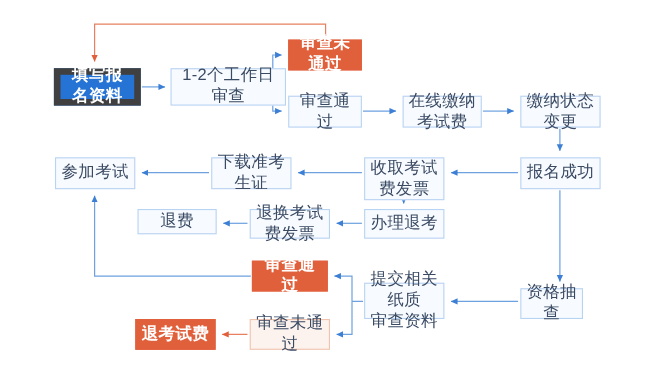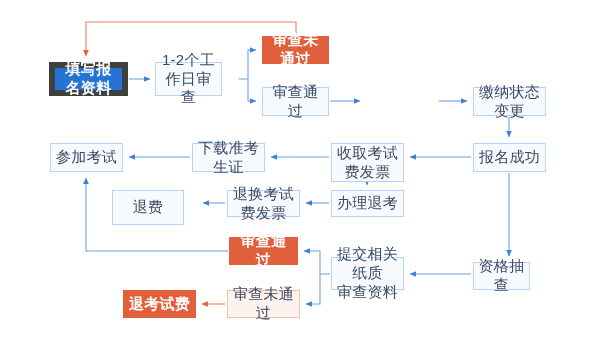--- a/index.html
+++ b/index.html
@@ -122,45 +122,48 @@
 
       <path d="M296,34 L296,22 L86,22 L86,56" marker-end="url(#ar-orange)"></path>
 
       <path d="M225,304 L202,304" marker-end="url(#ar-orange)"></path>
     </g>
   </svg>
 
   <div class="node blue" style="left:49px;top:62px;width:79px;height:34px;">
       <span class="label">填写报名资料</span>
     </div>
-  <div class="node light" style="left:155px;top:62px;width:67px;height:34px;">
+  <div class="node light" style="left:155px;top:62px;width:105px;height:34px;">
       <span class="label">1-2个工作日审查</span>
     </div>
   <div class="node orange" style="left:262px;top:36px;width:67px;height:28px;">
       <span class="label">审查未通过</span>
     </div>
   <div class="node light" style="left:262px;top:87px;width:67px;height:29px;">
       <span class="label">审查通过</span>
+    </div>
+  <div class="node light" style="left:366px;top:87px;width:72px;height:29px;">
+      <span class="label">在线缴纳考试费</span>
     </div>
   <div class="node light" style="left:473px;top:87px;width:73px;height:29px;text-align:center;">
       <span class="label">缴纳状态变更</span>
     </div>
   <div class="node light" style="left:473px;top:143px;width:73px;height:29px;">
       <span class="label">报名成功</span>
     </div>
   <div class="node light" style="left:331px;top:143px;width:73px;height:39px;">
       <span class="label">收取考试费发票</span>
     </div>
   <div class="node light" style="left:192px;top:143px;width:73px;height:29px;">
       <span class="label">下载准考生证</span>
     </div>
   <div class="node light" style="left:50px;top:143px;width:73px;height:29px;">
       <span class="label">参加考试</span>
     </div>
-  <div class="node light" style="left:112px;top:190px;width:72px;height:35px;">
+  <div class="node light" style="left:125px;top:190px;width:72px;height:23px;">
       <span class="label">退费</span>
     </div>
   <div class="node light" style="left:227px;top:190px;width:73px;height:27px;">
       <span class="label">退换考试费发票</span>
     </div>
   <div class="node light" style="left:331px;top:190px;width:73px;height:27px;">
       <span class="label">办理退考</span>
     </div>
   <div class="node orange" style="left:229px;top:237px;width:69px;height:28px;">
       <span class="label">审查通过</span>

